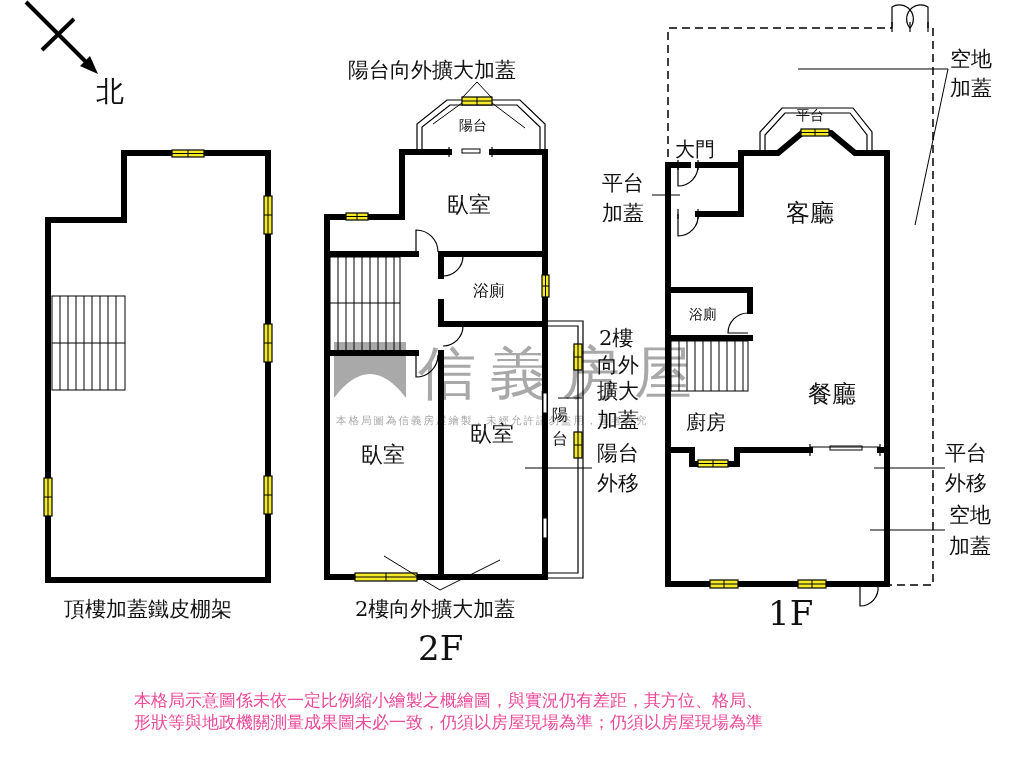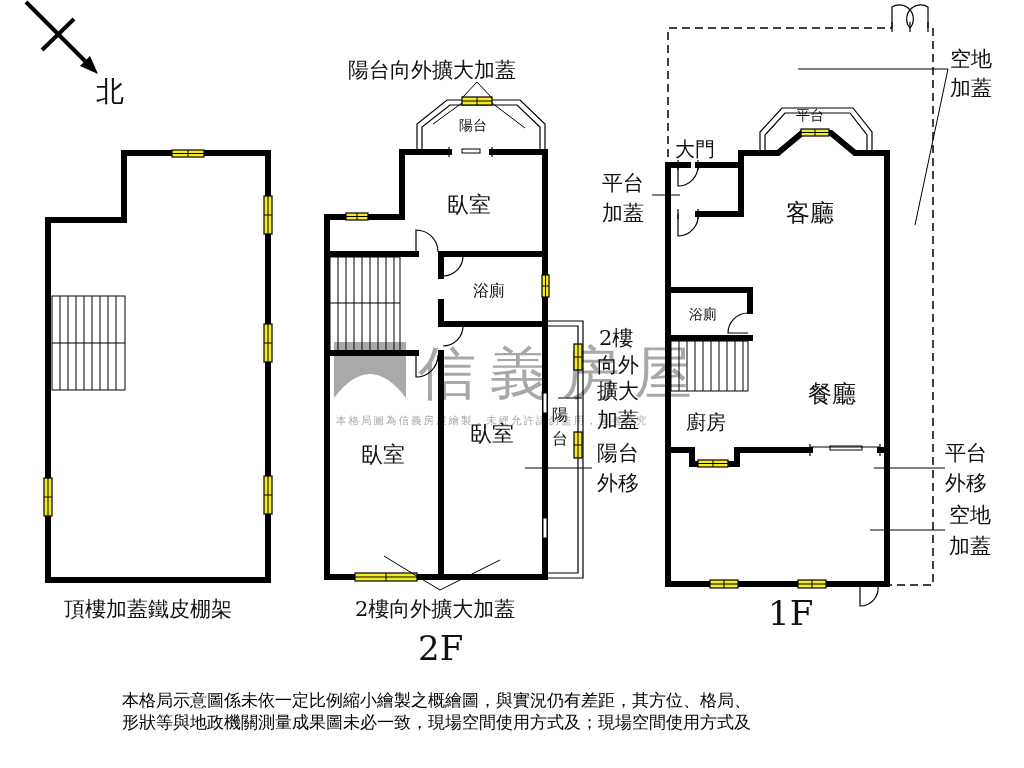--- a/index.html
+++ b/index.html
@@ -11,22 +11,22 @@
   .thin2 { stroke: #000; stroke-width: 1.2; fill: none; }
   .dash { stroke: #000; stroke-width: 1.5; fill: none; stroke-dasharray: 8 5; }
   .win { fill: #f4ea2a; stroke: #000; stroke-width: 1.2; }
   .win-line { stroke: #000; stroke-width: 1; }
   .stair { stroke: #000; stroke-width: 1; fill: none; }
   .door-arc { stroke: #000; stroke-width: 1.2; fill: none; }
   .label { font-family: "DejaVu Sans", "Liberation Sans", sans-serif; fill: #111; }
   .serif { font-family: "DejaVu Serif", "Liberation Serif", serif; fill: #111; }
   .wm-big { font-family: "DejaVu Sans", "Liberation Sans", sans-serif; fill: #9a9a9a; opacity: 0.85; font-size: 58px; letter-spacing: 14px; }
   .wm-small { font-family: "DejaVu Sans", "Liberation Sans", sans-serif; fill: #a8a8a8; font-size: 10.5px; letter-spacing: 2px; }
-  .disclaimer { position: absolute; left: 122px; top: 690px; width: 800px;
-                font-family: "Liberation Serif", "DejaVu Serif", serif; font-size: 17px; line-height: 22px; color: #000000; }
+  .disclaimer { position: absolute; left: 134px; top: 690px; width: 800px;
+                font-family: "Liberation Serif", "DejaVu Serif", serif; font-size: 17px; line-height: 22px; color: #ec4899; }
   .disclaimer div { white-space: nowrap; }
 </style>
 </head>
 <body>
 
 <svg id="plan" width="1024" height="768" viewBox="0 0 1024 768" xmlns="http://www.w3.org/2000/svg">
 
   <g>
     <g>
       <rect x="334" y="342" width="72" height="56" fill="#9a9a9a" opacity="0.85"></rect>
@@ -272,14 +272,14 @@
     <text class="serif" x="945" y="460" font-size="21">平台</text>
     <text class="serif" x="945" y="490" font-size="21">外移</text>
     <text class="serif" x="949" y="522" font-size="21">空地</text>
     <text class="serif" x="949" y="553" font-size="21">加蓋</text>
     <text class="serif" x="768" y="625" font-size="34">1F</text>
   </g>
 </svg>
 
 <div class="disclaimer">
   <div>本格局示意圖係未依一定比例縮小繪製之概繪圖，與實況仍有差距，其方位、格局、</div>
-  <div>形狀等與地政機關測量成果圖未必一致，現場空間使用方式及；現場空間使用方式及</div>
+  <div>形狀等與地政機關測量成果圖未必一致，仍須以房屋現場為準；仍須以房屋現場為準</div>
 </div>
 
 </body></html>

